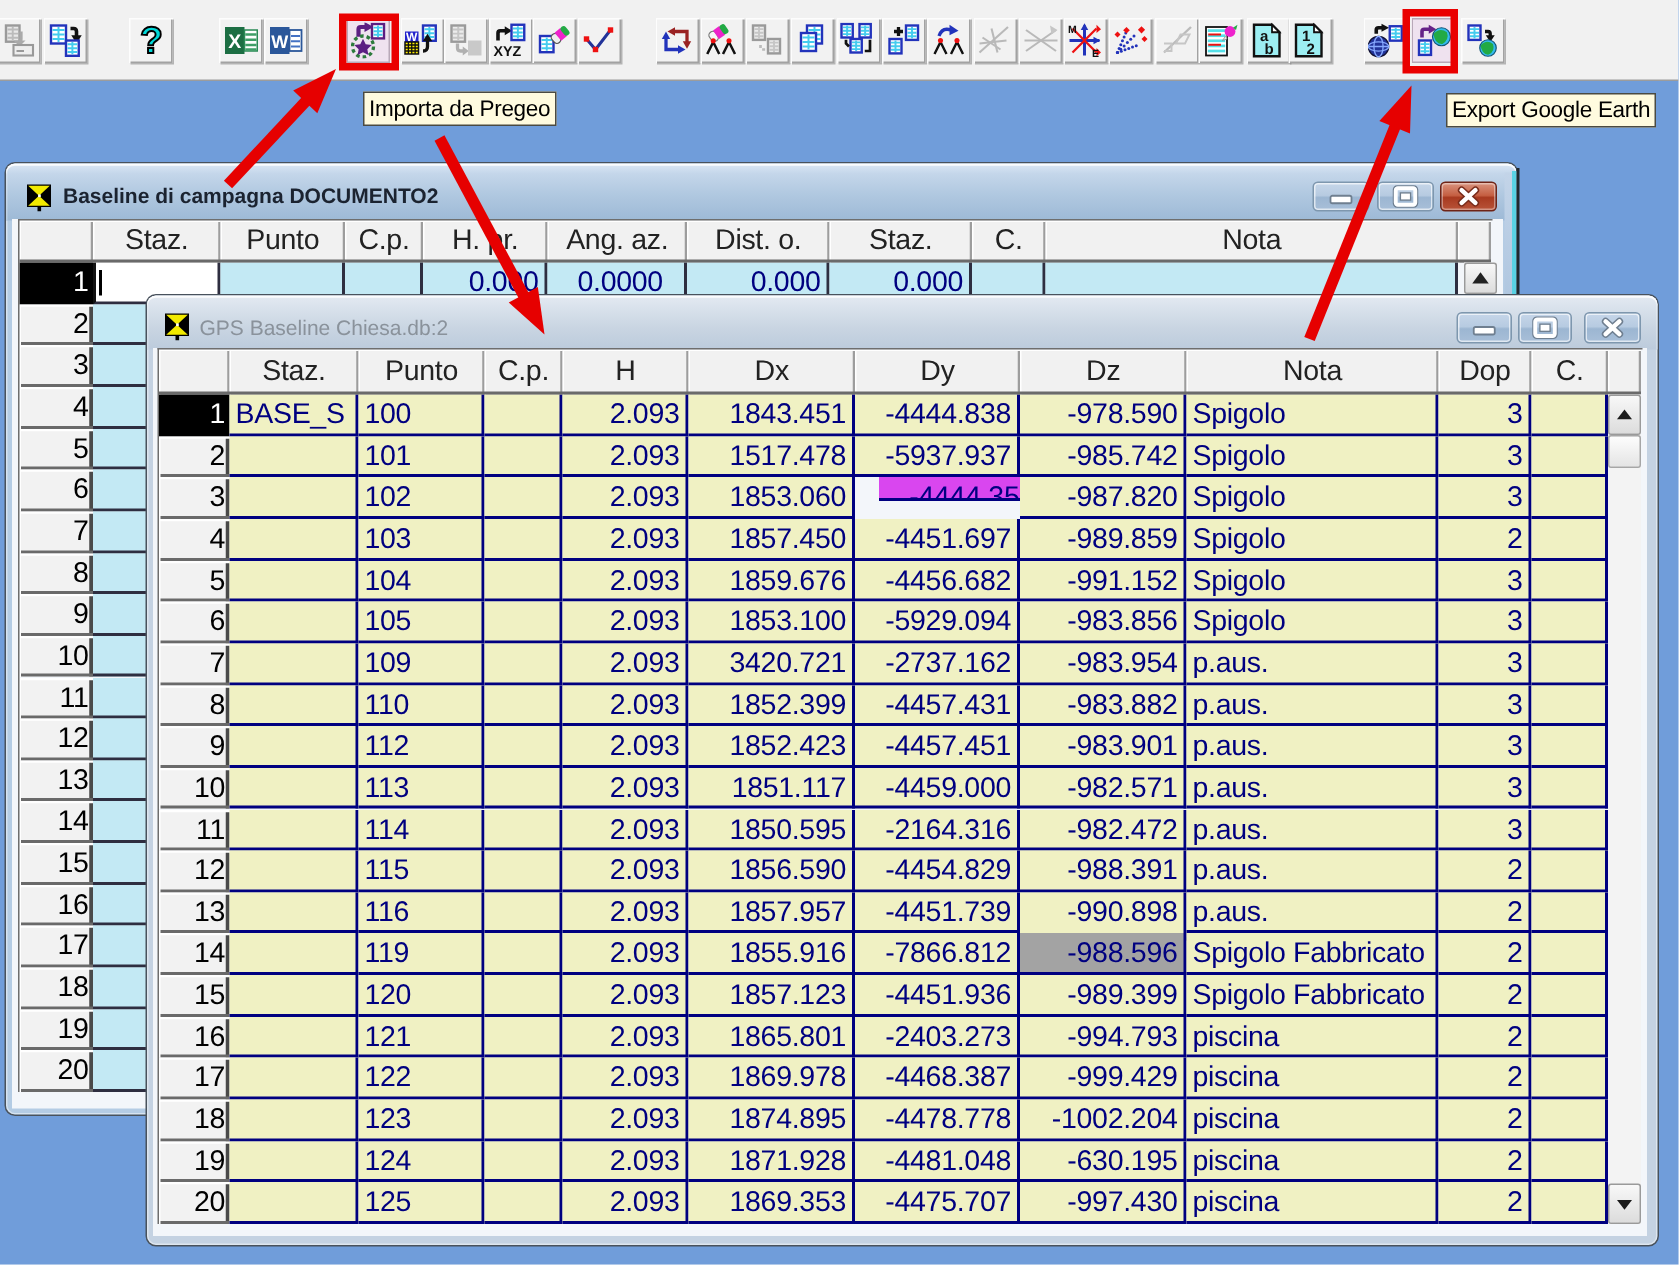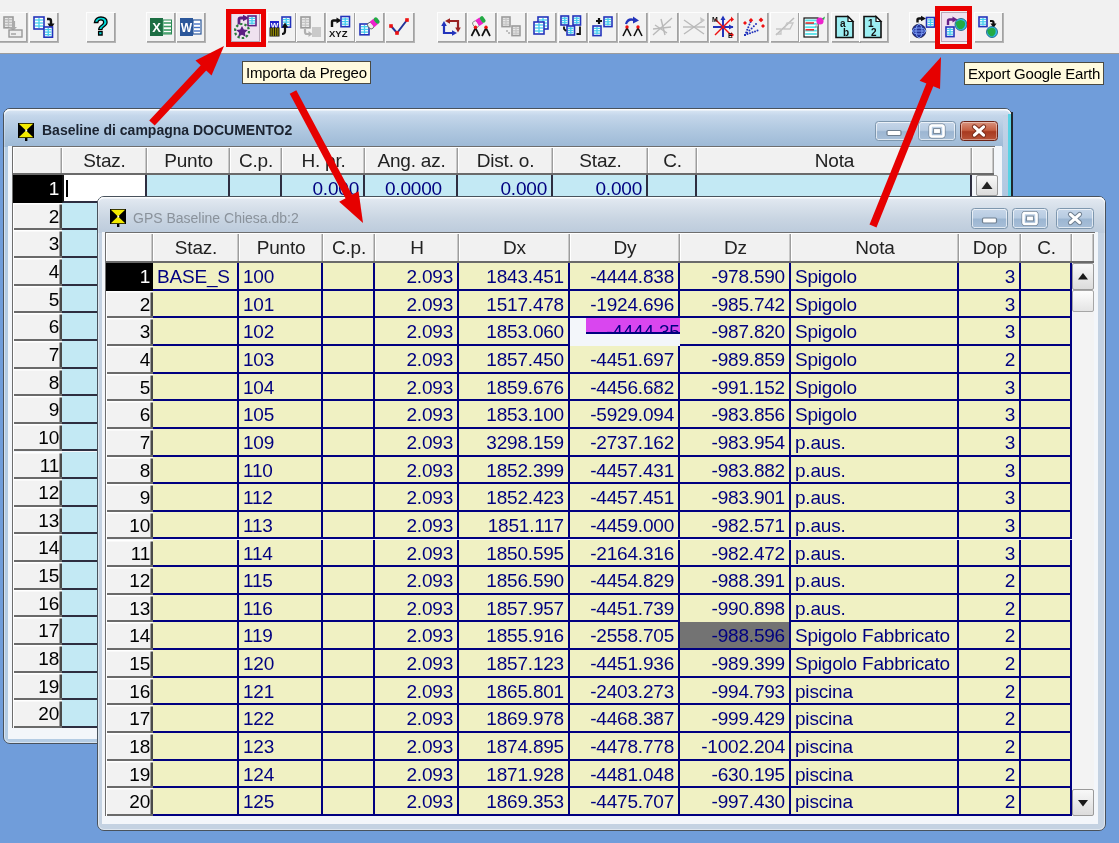--- a/index.html
+++ b/index.html
@@ -744,21 +744,21 @@
 <div class="cell num" style="left:680px;top:263.0px;width:111px;height:27.65px;line-height:27.65px;background:#f0f1c3;border-right:2px solid #000080;border-bottom:2px solid #000080;padding:0 4px;">-978.590</div>
 <div class="cell " style="left:791px;top:263.0px;width:168px;height:27.65px;line-height:27.65px;background:#f0f1c3;border-right:2px solid #000080;border-bottom:2px solid #000080;padding:0 4px;">Spigolo</div>
 <div class="cell num" style="left:959px;top:263.0px;width:62px;height:27.65px;line-height:27.65px;background:#f0f1c3;border-right:2px solid #000080;border-bottom:2px solid #000080;padding:0 4px;">3</div>
 <div class="cell " style="left:1021px;top:263.0px;width:51px;height:27.65px;line-height:27.65px;background:#f0f1c3;border-right:2px solid #000080;border-bottom:2px solid #000080;padding:0 4px;"></div>
 <div class="hc rh" style="left:106px;top:290.65px;width:47px;height:27.65px;line-height:27.65px;padding-right:3px;">2</div>
 <div class="cell " style="left:153px;top:290.65px;width:86px;height:27.65px;line-height:27.65px;background:#f0f1c3;border-right:2px solid #000080;border-bottom:2px solid #000080;padding:0 4px;"></div>
 <div class="cell " style="left:239px;top:290.65px;width:84px;height:27.65px;line-height:27.65px;background:#f0f1c3;border-right:2px solid #000080;border-bottom:2px solid #000080;padding:0 4px;">101</div>
 <div class="cell " style="left:323px;top:290.65px;width:52px;height:27.65px;line-height:27.65px;background:#f0f1c3;border-right:2px solid #000080;border-bottom:2px solid #000080;padding:0 4px;"></div>
 <div class="cell num" style="left:375px;top:290.65px;width:84px;height:27.65px;line-height:27.65px;background:#f0f1c3;border-right:2px solid #000080;border-bottom:2px solid #000080;padding:0 4px;">2.093</div>
 <div class="cell num" style="left:459px;top:290.65px;width:111px;height:27.65px;line-height:27.65px;background:#f0f1c3;border-right:2px solid #000080;border-bottom:2px solid #000080;padding:0 4px;">1517.478</div>
-<div class="cell num" style="left:570px;top:290.65px;width:110px;height:27.65px;line-height:27.65px;background:#f0f1c3;border-right:2px solid #000080;border-bottom:2px solid #000080;padding:0 4px;">-1924.696</div>
+<div class="cell num" style="left:570px;top:290.65px;width:110px;height:27.65px;line-height:27.65px;background:#f0f1c3;border-right:2px solid #000080;border-bottom:2px solid #000080;padding:0 4px;">-5937.937</div>
 <div class="cell num" style="left:680px;top:290.65px;width:111px;height:27.65px;line-height:27.65px;background:#f0f1c3;border-right:2px solid #000080;border-bottom:2px solid #000080;padding:0 4px;">-985.742</div>
 <div class="cell " style="left:791px;top:290.65px;width:168px;height:27.65px;line-height:27.65px;background:#f0f1c3;border-right:2px solid #000080;border-bottom:2px solid #000080;padding:0 4px;">Spigolo</div>
 <div class="cell num" style="left:959px;top:290.65px;width:62px;height:27.65px;line-height:27.65px;background:#f0f1c3;border-right:2px solid #000080;border-bottom:2px solid #000080;padding:0 4px;">3</div>
 <div class="cell " style="left:1021px;top:290.65px;width:51px;height:27.65px;line-height:27.65px;background:#f0f1c3;border-right:2px solid #000080;border-bottom:2px solid #000080;padding:0 4px;"></div>
 <div class="hc rh" style="left:106px;top:318.3px;width:47px;height:27.65px;line-height:27.65px;padding-right:3px;">3</div>
 <div class="cell " style="left:153px;top:318.3px;width:86px;height:27.65px;line-height:27.65px;background:#f0f1c3;border-right:2px solid #000080;border-bottom:2px solid #000080;padding:0 4px;"></div>
 <div class="cell " style="left:239px;top:318.3px;width:84px;height:27.65px;line-height:27.65px;background:#f0f1c3;border-right:2px solid #000080;border-bottom:2px solid #000080;padding:0 4px;">102</div>
 <div class="cell " style="left:323px;top:318.3px;width:52px;height:27.65px;line-height:27.65px;background:#f0f1c3;border-right:2px solid #000080;border-bottom:2px solid #000080;padding:0 4px;"></div>
 <div class="cell num" style="left:375px;top:318.3px;width:84px;height:27.65px;line-height:27.65px;background:#f0f1c3;border-right:2px solid #000080;border-bottom:2px solid #000080;padding:0 4px;">2.093</div>
 <div class="cell num" style="left:459px;top:318.3px;width:111px;height:27.65px;line-height:27.65px;background:#f0f1c3;border-right:2px solid #000080;border-bottom:2px solid #000080;padding:0 4px;">1853.060</div>
@@ -798,21 +798,21 @@
 <div class="cell num" style="left:570px;top:401.25px;width:110px;height:27.65px;line-height:27.65px;background:#f0f1c3;border-right:2px solid #000080;border-bottom:2px solid #000080;padding:0 4px;">-5929.094</div>
 <div class="cell num" style="left:680px;top:401.25px;width:111px;height:27.65px;line-height:27.65px;background:#f0f1c3;border-right:2px solid #000080;border-bottom:2px solid #000080;padding:0 4px;">-983.856</div>
 <div class="cell " style="left:791px;top:401.25px;width:168px;height:27.65px;line-height:27.65px;background:#f0f1c3;border-right:2px solid #000080;border-bottom:2px solid #000080;padding:0 4px;">Spigolo</div>
 <div class="cell num" style="left:959px;top:401.25px;width:62px;height:27.65px;line-height:27.65px;background:#f0f1c3;border-right:2px solid #000080;border-bottom:2px solid #000080;padding:0 4px;">3</div>
 <div class="cell " style="left:1021px;top:401.25px;width:51px;height:27.65px;line-height:27.65px;background:#f0f1c3;border-right:2px solid #000080;border-bottom:2px solid #000080;padding:0 4px;"></div>
 <div class="hc rh" style="left:106px;top:428.9px;width:47px;height:27.65px;line-height:27.65px;padding-right:3px;">7</div>
 <div class="cell " style="left:153px;top:428.9px;width:86px;height:27.65px;line-height:27.65px;background:#f0f1c3;border-right:2px solid #000080;border-bottom:2px solid #000080;padding:0 4px;"></div>
 <div class="cell " style="left:239px;top:428.9px;width:84px;height:27.65px;line-height:27.65px;background:#f0f1c3;border-right:2px solid #000080;border-bottom:2px solid #000080;padding:0 4px;">109</div>
 <div class="cell " style="left:323px;top:428.9px;width:52px;height:27.65px;line-height:27.65px;background:#f0f1c3;border-right:2px solid #000080;border-bottom:2px solid #000080;padding:0 4px;"></div>
 <div class="cell num" style="left:375px;top:428.9px;width:84px;height:27.65px;line-height:27.65px;background:#f0f1c3;border-right:2px solid #000080;border-bottom:2px solid #000080;padding:0 4px;">2.093</div>
-<div class="cell num" style="left:459px;top:428.9px;width:111px;height:27.65px;line-height:27.65px;background:#f0f1c3;border-right:2px solid #000080;border-bottom:2px solid #000080;padding:0 4px;">3298.159</div>
+<div class="cell num" style="left:459px;top:428.9px;width:111px;height:27.65px;line-height:27.65px;background:#f0f1c3;border-right:2px solid #000080;border-bottom:2px solid #000080;padding:0 4px;">3420.721</div>
 <div class="cell num" style="left:570px;top:428.9px;width:110px;height:27.65px;line-height:27.65px;background:#f0f1c3;border-right:2px solid #000080;border-bottom:2px solid #000080;padding:0 4px;">-2737.162</div>
 <div class="cell num" style="left:680px;top:428.9px;width:111px;height:27.65px;line-height:27.65px;background:#f0f1c3;border-right:2px solid #000080;border-bottom:2px solid #000080;padding:0 4px;">-983.954</div>
 <div class="cell " style="left:791px;top:428.9px;width:168px;height:27.65px;line-height:27.65px;background:#f0f1c3;border-right:2px solid #000080;border-bottom:2px solid #000080;padding:0 4px;">p.aus.</div>
 <div class="cell num" style="left:959px;top:428.9px;width:62px;height:27.65px;line-height:27.65px;background:#f0f1c3;border-right:2px solid #000080;border-bottom:2px solid #000080;padding:0 4px;">3</div>
 <div class="cell " style="left:1021px;top:428.9px;width:51px;height:27.65px;line-height:27.65px;background:#f0f1c3;border-right:2px solid #000080;border-bottom:2px solid #000080;padding:0 4px;"></div>
 <div class="hc rh" style="left:106px;top:456.54999999999995px;width:47px;height:27.65px;line-height:27.65px;padding-right:3px;">8</div>
 <div class="cell " style="left:153px;top:456.54999999999995px;width:86px;height:27.65px;line-height:27.65px;background:#f0f1c3;border-right:2px solid #000080;border-bottom:2px solid #000080;padding:0 4px;"></div>
 <div class="cell " style="left:239px;top:456.54999999999995px;width:84px;height:27.65px;line-height:27.65px;background:#f0f1c3;border-right:2px solid #000080;border-bottom:2px solid #000080;padding:0 4px;">110</div>
 <div class="cell " style="left:323px;top:456.54999999999995px;width:52px;height:27.65px;line-height:27.65px;background:#f0f1c3;border-right:2px solid #000080;border-bottom:2px solid #000080;padding:0 4px;"></div>
 <div class="cell num" style="left:375px;top:456.54999999999995px;width:84px;height:27.65px;line-height:27.65px;background:#f0f1c3;border-right:2px solid #000080;border-bottom:2px solid #000080;padding:0 4px;">2.093</div>
@@ -876,22 +876,22 @@
 <div class="cell num" style="left:680px;top:594.8px;width:111px;height:32px;line-height:27.65px;background:#f0f1c3;border-right:2px solid #000080;border-bottom:2px solid #000080;padding:0 4px;">-990.898</div>
 <div class="cell " style="left:791px;top:594.8px;width:168px;height:27.65px;line-height:27.65px;background:#f0f1c3;border-right:2px solid #000080;border-bottom:2px solid #000080;padding:0 4px;">p.aus.</div>
 <div class="cell num" style="left:959px;top:594.8px;width:62px;height:27.65px;line-height:27.65px;background:#f0f1c3;border-right:2px solid #000080;border-bottom:2px solid #000080;padding:0 4px;">2</div>
 <div class="cell " style="left:1021px;top:594.8px;width:51px;height:27.65px;line-height:27.65px;background:#f0f1c3;border-right:2px solid #000080;border-bottom:2px solid #000080;padding:0 4px;"></div>
 <div class="hc rh" style="left:106px;top:622.45px;width:47px;height:27.65px;line-height:27.65px;padding-right:3px;">14</div>
 <div class="cell " style="left:153px;top:622.45px;width:86px;height:27.65px;line-height:27.65px;background:#f0f1c3;border-right:2px solid #000080;border-bottom:2px solid #000080;padding:0 4px;"></div>
 <div class="cell " style="left:239px;top:622.45px;width:84px;height:27.65px;line-height:27.65px;background:#f0f1c3;border-right:2px solid #000080;border-bottom:2px solid #000080;padding:0 4px;">119</div>
 <div class="cell " style="left:323px;top:622.45px;width:52px;height:27.65px;line-height:27.65px;background:#f0f1c3;border-right:2px solid #000080;border-bottom:2px solid #000080;padding:0 4px;"></div>
 <div class="cell num" style="left:375px;top:622.45px;width:84px;height:27.65px;line-height:27.65px;background:#f0f1c3;border-right:2px solid #000080;border-bottom:2px solid #000080;padding:0 4px;">2.093</div>
 <div class="cell num" style="left:459px;top:622.45px;width:111px;height:27.65px;line-height:27.65px;background:#f0f1c3;border-right:2px solid #000080;border-bottom:2px solid #000080;padding:0 4px;">1855.916</div>
-<div class="cell num" style="left:570px;top:622.45px;width:110px;height:27.65px;line-height:27.65px;background:#f0f1c3;border-right:2px solid #000080;border-bottom:2px solid #000080;padding:0 4px;">-2558.705</div>
-<div class="cell num" style="left:680px;top:622.45px;width:111px;height:27.65px;line-height:27.65px;background:#737373;border-right:2px solid #000080;border-bottom:2px solid #000080;padding:0 4px;">-988.596</div>
+<div class="cell num" style="left:570px;top:622.45px;width:110px;height:27.65px;line-height:27.65px;background:#f0f1c3;border-right:2px solid #000080;border-bottom:2px solid #000080;padding:0 4px;">-7866.812</div>
+<div class="cell num" style="left:680px;top:622.45px;width:111px;height:27.65px;line-height:27.65px;background:#a3a3a3;border-right:2px solid #000080;border-bottom:2px solid #000080;padding:0 4px;">-988.596</div>
 <div class="cell " style="left:791px;top:622.45px;width:168px;height:27.65px;line-height:27.65px;background:#f0f1c3;border-right:2px solid #000080;border-bottom:2px solid #000080;padding:0 4px;">Spigolo Fabbricato</div>
 <div class="cell num" style="left:959px;top:622.45px;width:62px;height:27.65px;line-height:27.65px;background:#f0f1c3;border-right:2px solid #000080;border-bottom:2px solid #000080;padding:0 4px;">2</div>
 <div class="cell " style="left:1021px;top:622.45px;width:51px;height:27.65px;line-height:27.65px;background:#f0f1c3;border-right:2px solid #000080;border-bottom:2px solid #000080;padding:0 4px;"></div>
 <div class="hc rh" style="left:106px;top:650.0999999999999px;width:47px;height:27.65px;line-height:27.65px;padding-right:3px;">15</div>
 <div class="cell " style="left:153px;top:650.0999999999999px;width:86px;height:27.65px;line-height:27.65px;background:#f0f1c3;border-right:2px solid #000080;border-bottom:2px solid #000080;padding:0 4px;"></div>
 <div class="cell " style="left:239px;top:650.0999999999999px;width:84px;height:27.65px;line-height:27.65px;background:#f0f1c3;border-right:2px solid #000080;border-bottom:2px solid #000080;padding:0 4px;">120</div>
 <div class="cell " style="left:323px;top:650.0999999999999px;width:52px;height:27.65px;line-height:27.65px;background:#f0f1c3;border-right:2px solid #000080;border-bottom:2px solid #000080;padding:0 4px;"></div>
 <div class="cell num" style="left:375px;top:650.0999999999999px;width:84px;height:27.65px;line-height:27.65px;background:#f0f1c3;border-right:2px solid #000080;border-bottom:2px solid #000080;padding:0 4px;">2.093</div>
 <div class="cell num" style="left:459px;top:650.0999999999999px;width:111px;height:27.65px;line-height:27.65px;background:#f0f1c3;border-right:2px solid #000080;border-bottom:2px solid #000080;padding:0 4px;">1857.123</div>
 <div class="cell num" style="left:570px;top:650.0999999999999px;width:110px;height:27.65px;line-height:27.65px;background:#f0f1c3;border-right:2px solid #000080;border-bottom:2px solid #000080;padding:0 4px;">-4451.936</div>

